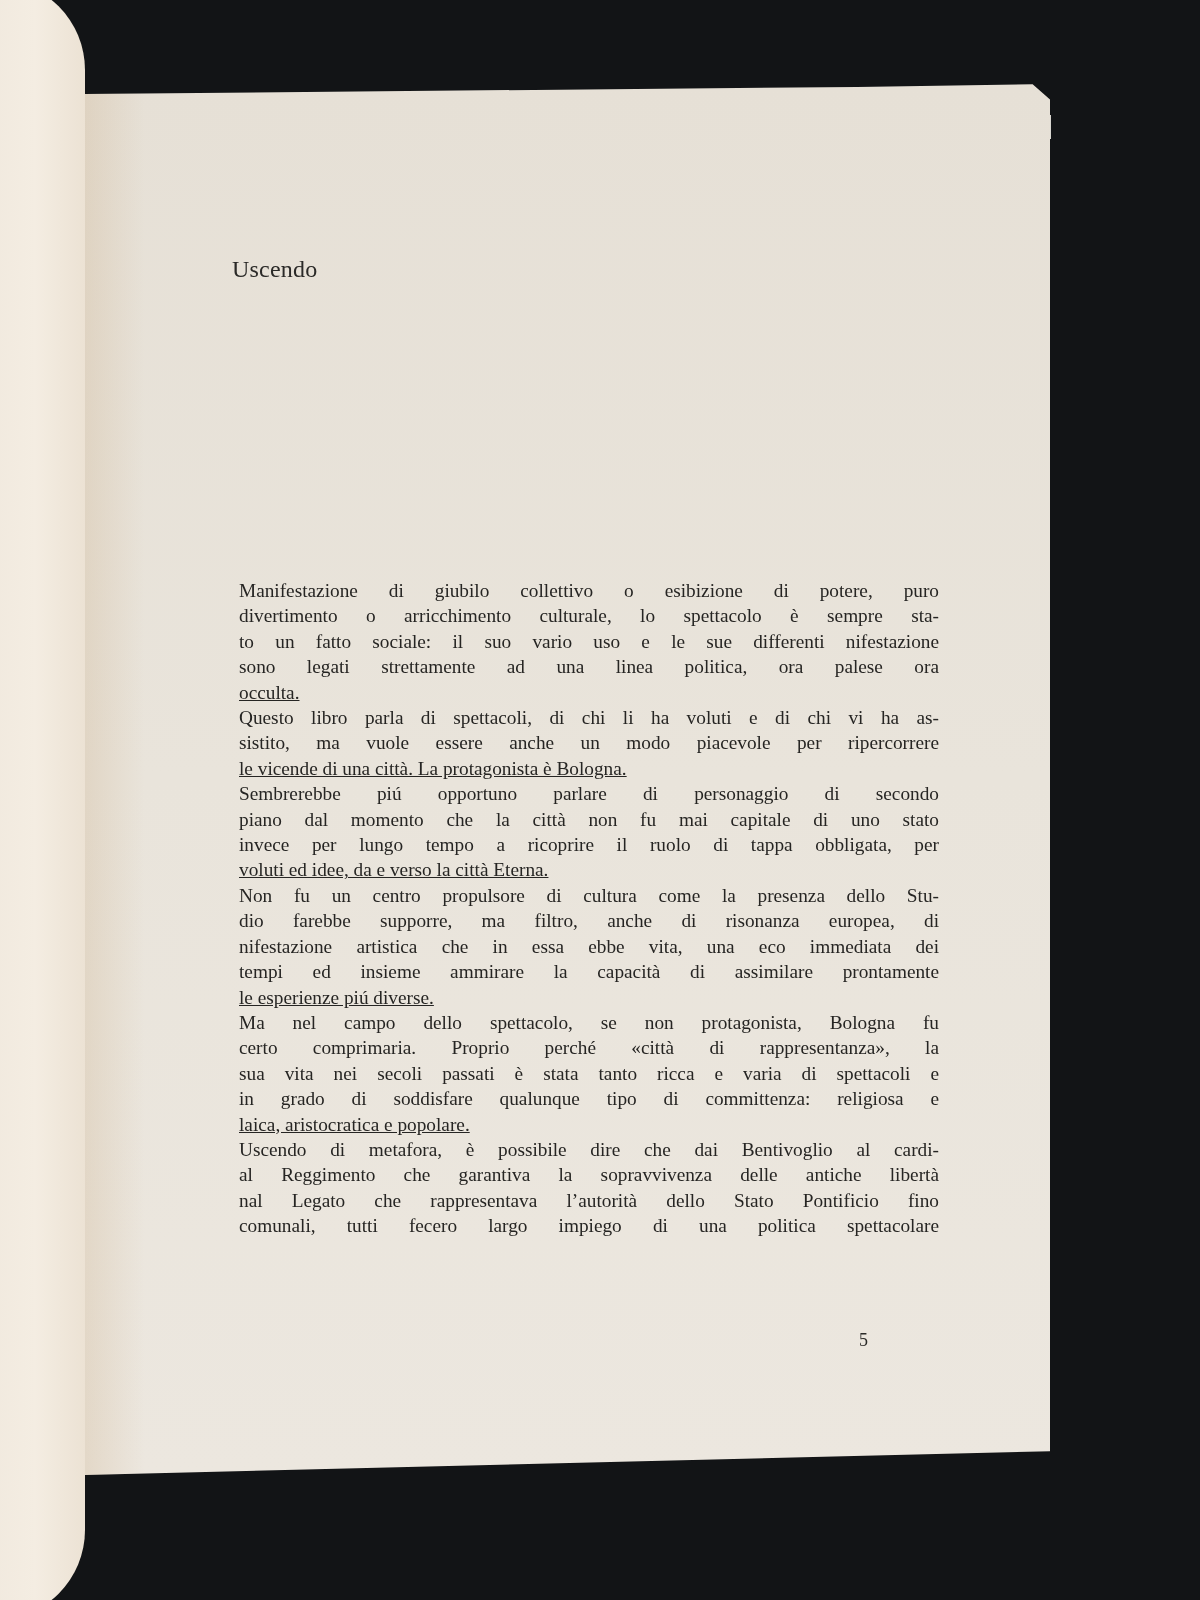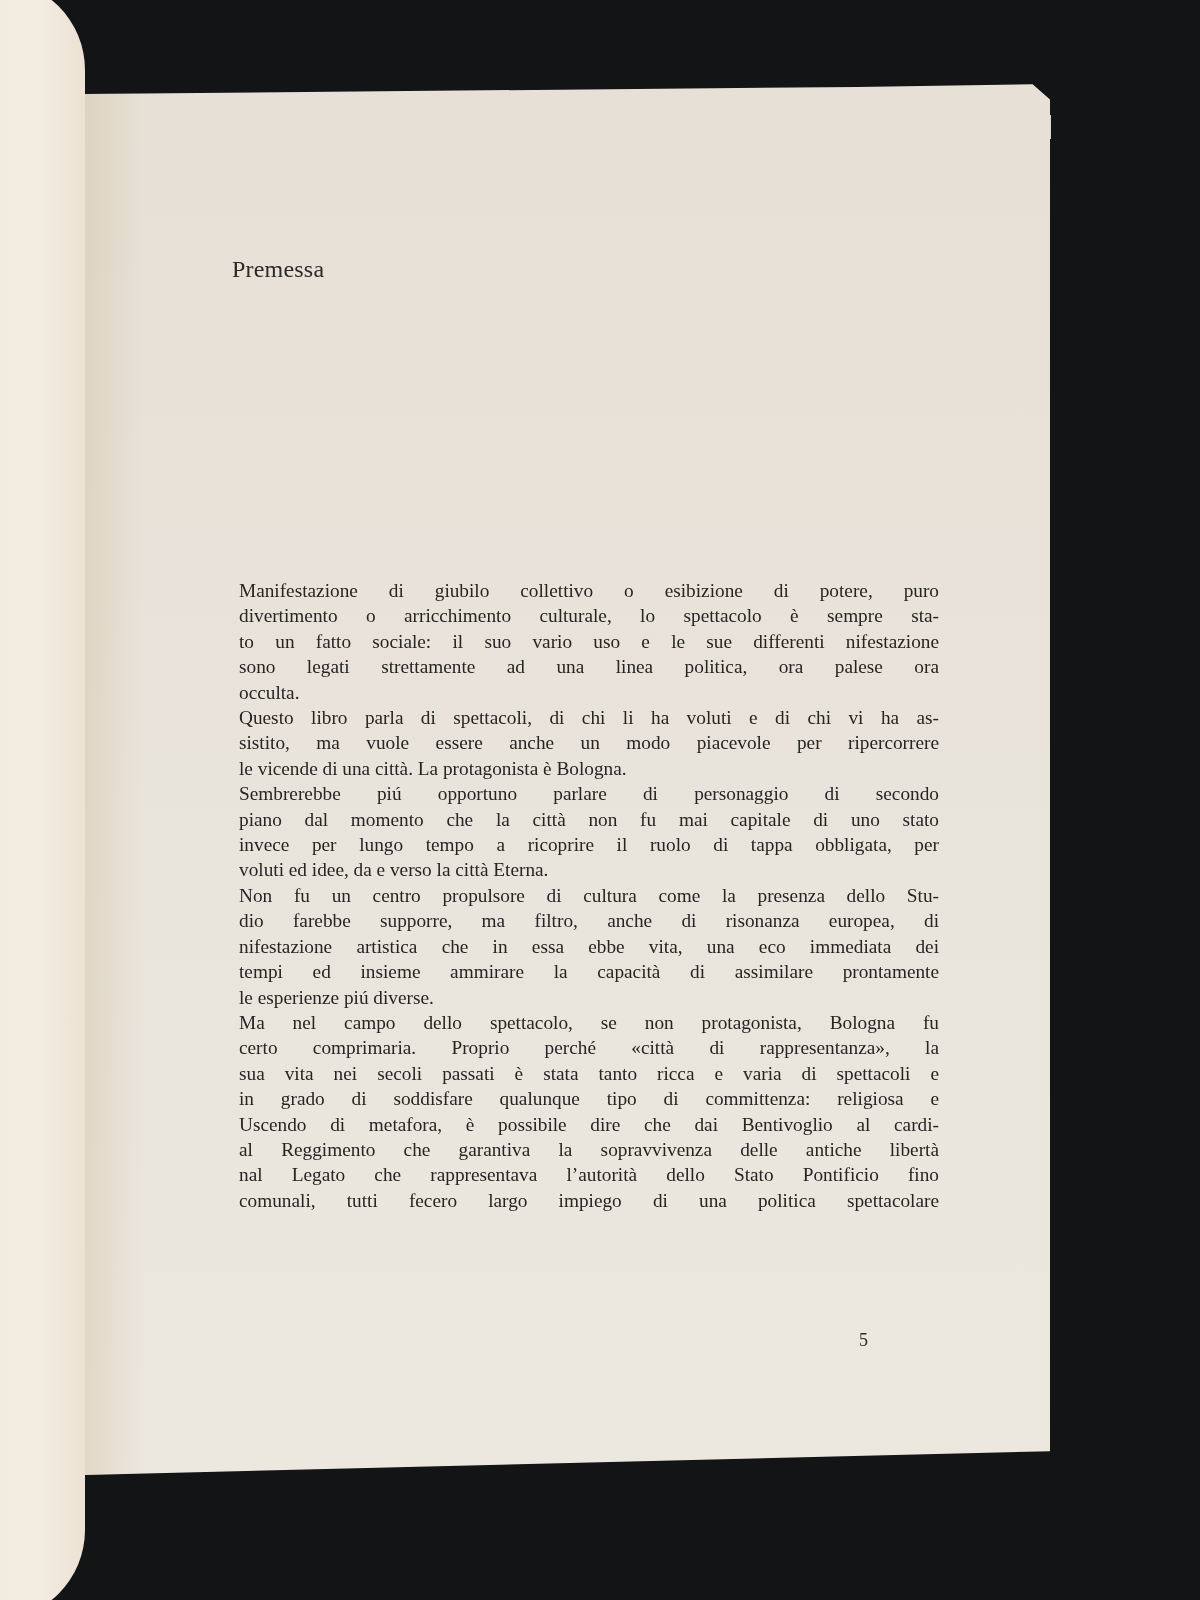--- a/index.html
+++ b/index.html
@@ -25,38 +25,38 @@
   .title {
     position:absolute; left:147px; top:176px;
     font-size:24px; color:#2b2a28; letter-spacing:0.2px;
   }
   .body-text {
     position:absolute; left:154px; top:498px; width:700px;
     font-size:19.3px; line-height:25.4px; color:#262523;
     text-align:justify;
   }
   .line { display:block; text-align:justify; text-align-last:justify; white-space:nowrap; }
-  .line.last { text-align-last:left; }
+  .line.last { text-align-last:left;text-decoration:underline; }
   .folio {
     position:absolute; left:774px; top:1250px;
     font-size:18px; color:#2b2a28;
   }
   .tab {
     position:absolute; left:1046px; top:115px; width:5px; height:24px;
     background:#d8d6d0;
   }
 </style>
 </head>
 <body>
 
 <div class="left-page"></div>
 <div class="tab"></div>
 
 <div class="page">
-  <div class="title">Premessa</div>
+  <div class="title">Uscendo</div>
   <div class="body-text" id="body-text">
       <span class="line">Manifestazione di giubilo collettivo o esibizione di potere, puro</span>
       <span class="line">divertimento o arricchimento culturale, lo spettacolo è sempre sta-</span>
       <span class="line">to un fatto sociale: il suo vario uso e le sue differenti nifestazione</span>
       <span class="line">sono legati strettamente ad una linea politica, ora palese ora</span>
       <span class="line last">occulta.</span>
       <span class="line">Questo libro parla di spettacoli, di chi li ha voluti e di chi vi ha as-</span>
       <span class="line">sistito, ma vuole essere anche un modo piacevole per ripercorrere</span>
       <span class="line last">le vicende di una città. La protagonista è Bologna.</span>
       <span class="line">Sembrerebbe piú opportuno parlare di personaggio di secondo</span>
@@ -65,19 +65,20 @@
       <span class="line last">voluti ed idee, da e verso la città Eterna.</span>
       <span class="line">Non fu un centro propulsore di cultura come la presenza dello Stu-</span>
       <span class="line">dio farebbe supporre, ma filtro, anche di risonanza europea, di</span>
       <span class="line">nifestazione artistica che in essa ebbe vita, una eco immediata dei</span>
       <span class="line">tempi ed insieme ammirare la capacità di assimilare prontamente</span>
       <span class="line last">le esperienze piú diverse.</span>
       <span class="line">Ma nel campo dello spettacolo, se non protagonista, Bologna fu</span>
       <span class="line">certo comprimaria. Proprio perché «città di rappresentanza», la</span>
       <span class="line">sua vita nei secoli passati è stata tanto ricca e varia di spettacoli e</span>
       <span class="line">in grado di soddisfare qualunque tipo di committenza: religiosa e</span>
+      <span class="line last">laica, aristocratica e popolare.</span>
       <span class="line">Uscendo di metafora, è possibile dire che dai Bentivoglio al cardi-</span>
       <span class="line">al Reggimento che garantiva la sopravvivenza delle antiche libertà</span>
       <span class="line">nal Legato che rappresentava l’autorità dello Stato Pontificio fino</span>
       <span class="line">comunali, tutti fecero largo impiego di una politica spettacolare</span>
     </div>
   <div class="folio">5</div>
 </div>
 
 </body></html>

